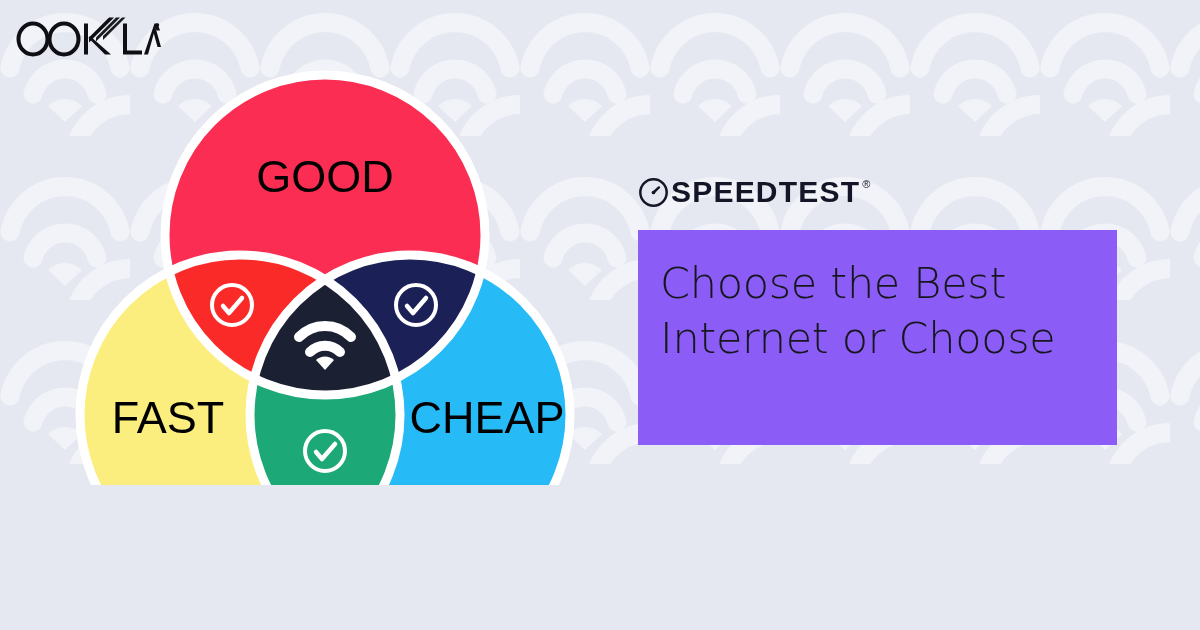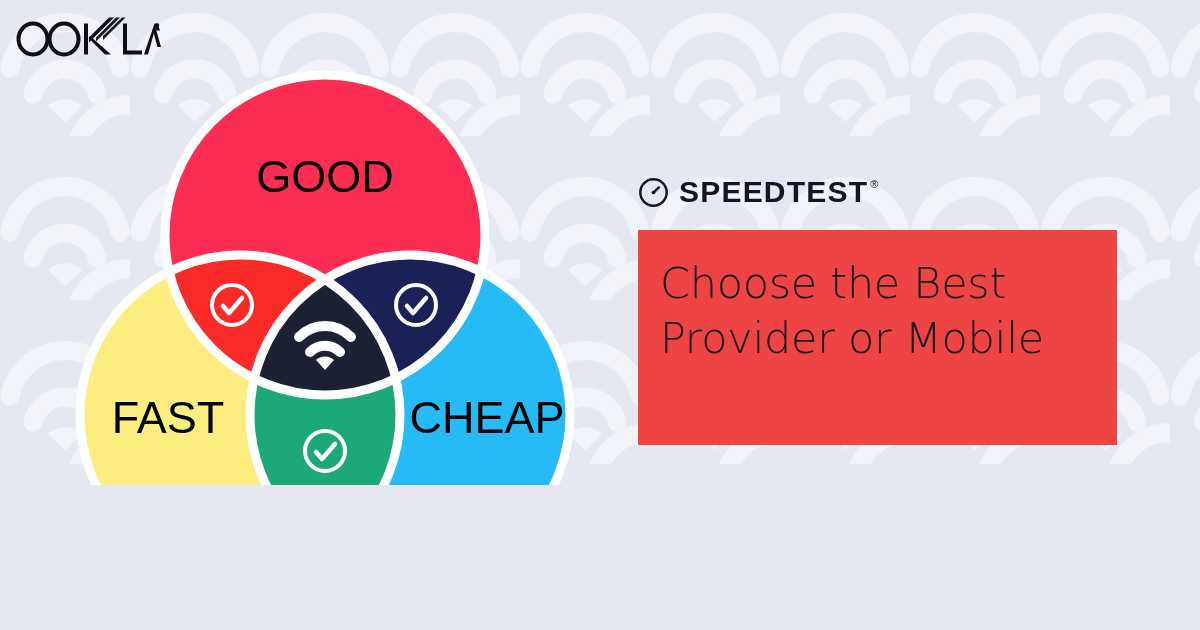--- a/index.html
+++ b/index.html
@@ -22,32 +22,32 @@
 
   .venn-label{
     font-family:"Liberation Sans Narrow","Liberation Sans",sans-serif;
     font-size:45px;font-weight:400;fill:#000;
     letter-spacing:0px;
   }
 
   
   #right-col{position:absolute;left:638px;top:175px;width:500px;}
 
-  #speedtest-logo{height:34px;display:flex;align-items:center;gap:10px;margin-bottom:4px;text-align:right;}
+  #speedtest-logo{height:34px;display:flex;align-items:center;gap:2px;margin-bottom:4px;text-align:right;}
   #speedtest-wordmark{
     font-family:"Liberation Sans",sans-serif;
     font-size:30px;font-weight:bold;letter-spacing:1.2px;color:#141526;
     line-height:1;display:flex;align-items:flex-start;
   }
   #speedtest-reg{font-size:11px;line-height:1;margin-top:2px;margin-left:2px;font-weight:normal;}
 
   #headline-card{
     position:absolute;left:0px;top:55px;
     width:479px;height:215px;
-    background:#ef4444;
+    background:#8b5cf6;
     box-sizing:border-box;
     padding:26px 0 0 22px;
   }
   #headline{
     font-family:"DejaVu Sans","Liberation Sans",sans-serif;
     font-weight:300;
     font-size:43px;
     line-height:1.28;
     color:#16171d;
     letter-spacing:-0.3px;
@@ -181,19 +181,19 @@
       </svg>
       <div id="speedtest-wordmark">
         <span>SPEEDTEST</span>
         <span id="speedtest-reg">®</span>
       </div>
     </div>
 
     <div id="headline-card">
       <h1 id="headline">
         <span class="hl-line">Choose the Best</span>
-        <span class="hl-line">Provider or Mobile</span>
+        <span class="hl-line">Internet or Choose</span>
       </h1>
     </div>
 
   </div>
 
 </div>
 
 </body></html>

